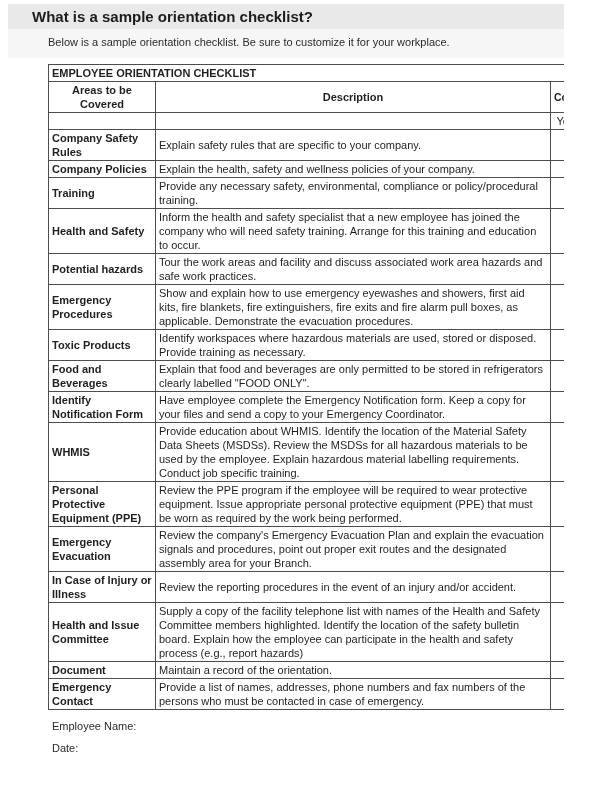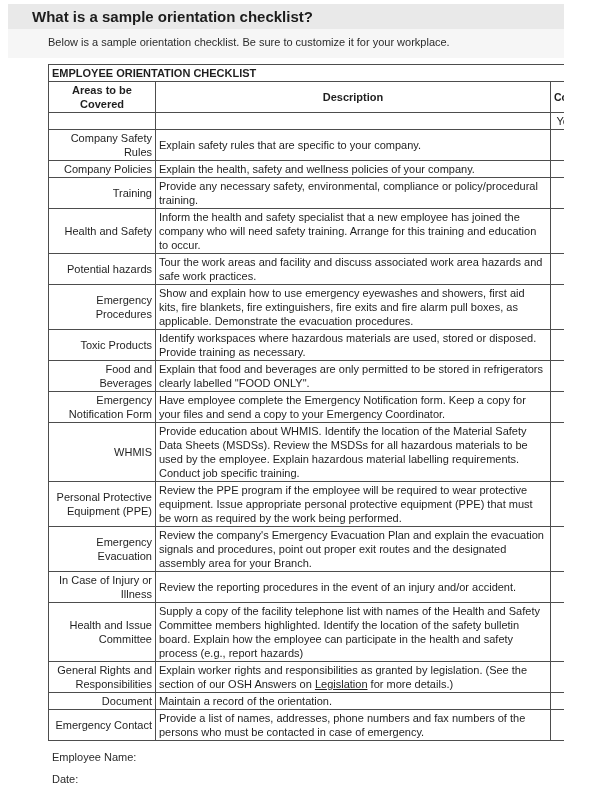--- a/index.html
+++ b/index.html
@@ -57,21 +57,21 @@
     font-weight:bold;
     text-align:center;
   }
   th.h-area{height:28px;}
   th.h-comp{padding:1px 0;font-size:10.5px;white-space:nowrap;overflow:hidden;}
   td.yn-h, td.yn{
     text-align:center;
     padding:1px 0;
   }
   tr.yn-row td{height:14px;}
-  tbody td.area{text-align:right;}
+  tbody td.area{text-align:left;font-weight:bold;}
   tbody td.desc{text-align:left;}
   a.doc-link{
     color:inherit;
     text-decoration:underline;
     cursor:pointer;
   }
   .footer{
     margin:9px 0 0 52px;
     font-size:11px;
     color:#2b2b2b;
@@ -157,21 +157,21 @@
           <td class="yn"></td>
           <td class="yn"></td>
         </tr>
         <tr>
           <td class="area">Food and Beverages</td>
           <td class="desc">Explain that food and beverages are only permitted to be stored in refrigerators clearly labelled "FOOD ONLY".</td>
           <td class="yn"></td>
           <td class="yn"></td>
         </tr>
         <tr>
-          <td class="area">Emergency Notification Form</td>
+          <td class="area">Identify Notification Form</td>
           <td class="desc">Have employee complete the Emergency Notification form. Keep a copy for your files and send a copy to your Emergency Coordinator.</td>
           <td class="yn"></td>
           <td class="yn"></td>
         </tr>
         <tr>
           <td class="area">WHMIS</td>
           <td class="desc">Provide education about WHMIS. Identify the location of the Material Safety Data Sheets (MSDSs). Review the MSDSs for all hazardous materials to be used by the employee. Explain hazardous material labelling requirements. Conduct job specific training.</td>
           <td class="yn"></td>
           <td class="yn"></td>
         </tr>
@@ -189,26 +189,20 @@
         </tr>
         <tr>
           <td class="area">In Case of Injury or Illness</td>
           <td class="desc">Review the reporting procedures in the event of an injury and/or accident.</td>
           <td class="yn"></td>
           <td class="yn"></td>
         </tr>
         <tr>
           <td class="area">Health and Issue Committee</td>
           <td class="desc">Supply a copy of the facility telephone list with names of the Health and Safety Committee members highlighted. Identify the location of the safety bulletin board. Explain how the employee can participate in the health and safety process (e.g., report hazards)</td>
-          <td class="yn"></td>
-          <td class="yn"></td>
-        </tr>
-        <tr>
-          <td class="area">General Rights and Responsibilities</td>
-          <td class="desc">Explain worker rights and responsibilities as granted by legislation. (See the section of our OSH Answers on <a class="doc-link">Legislation</a> for more details.)</td>
           <td class="yn"></td>
           <td class="yn"></td>
         </tr>
         <tr>
           <td class="area">Document</td>
           <td class="desc">Maintain a record of the orientation.</td>
           <td class="yn"></td>
           <td class="yn"></td>
         </tr>
         <tr>

